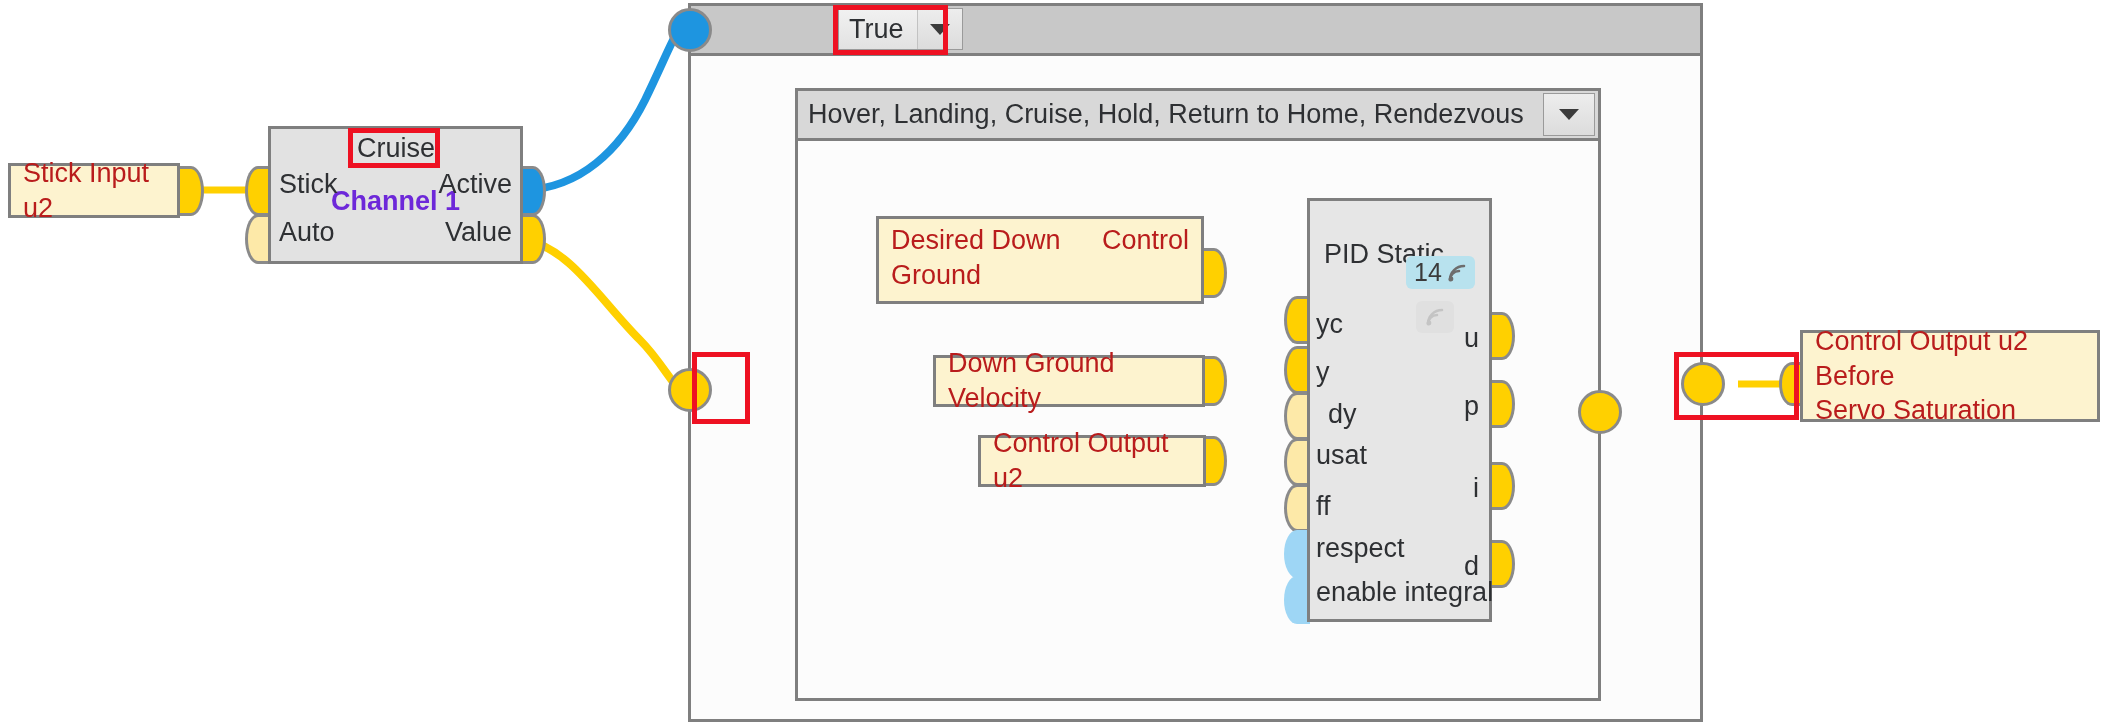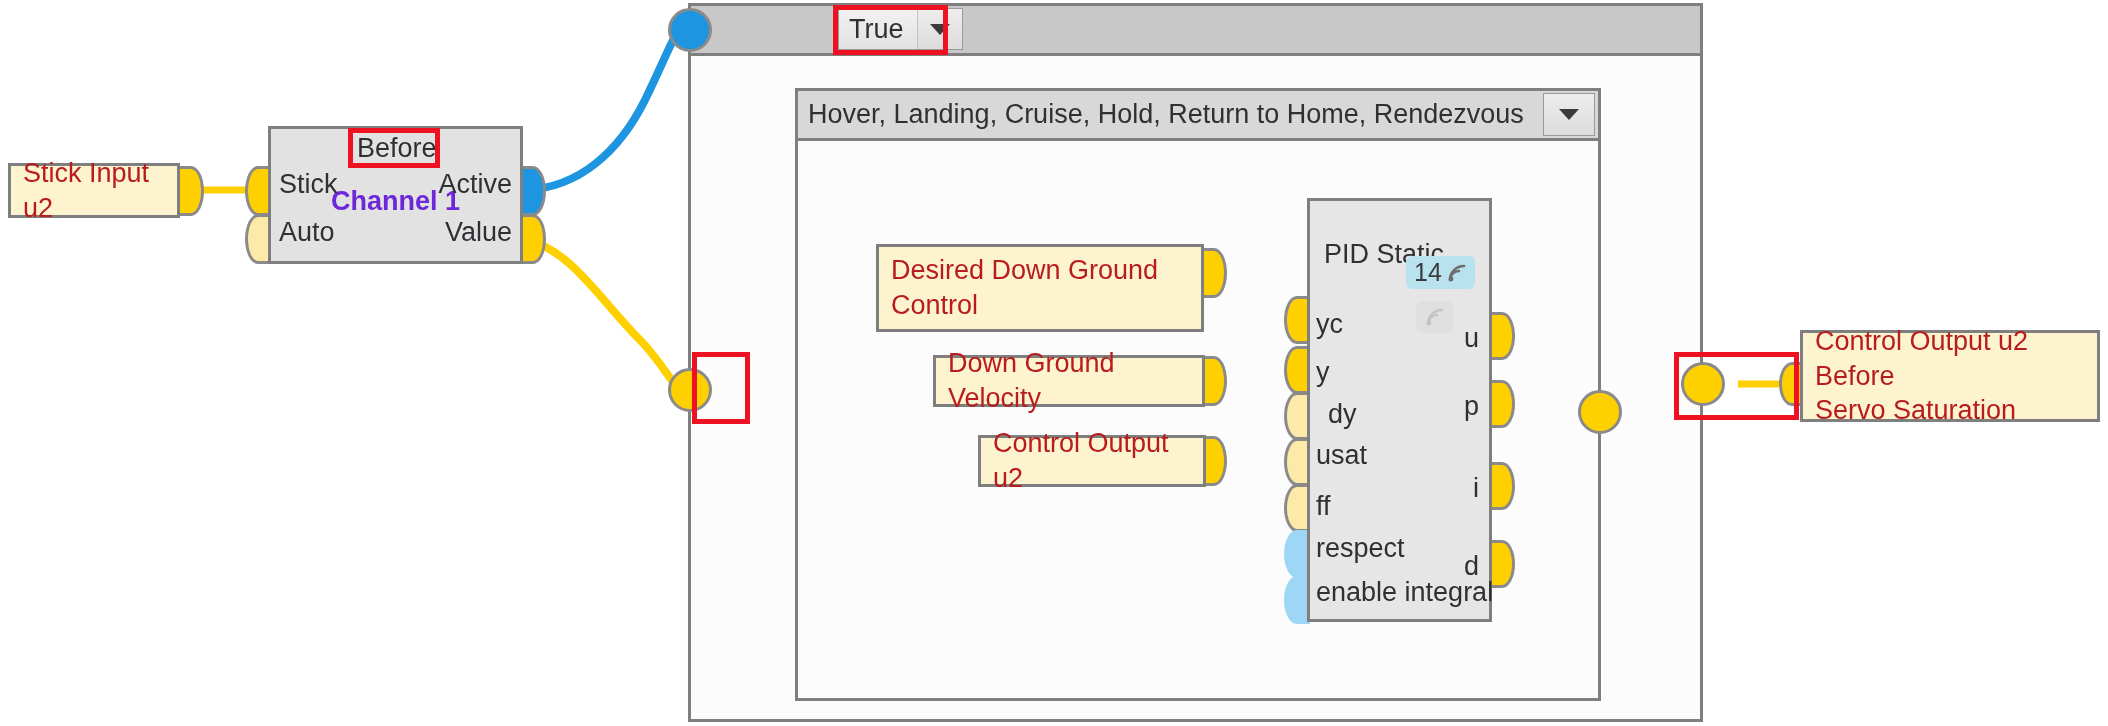--- a/index.html
+++ b/index.html
@@ -268,21 +268,21 @@
 
     <path d="M 1738 384 L 1783 384" stroke="#ffd000" stroke-width="7" fill="none"></path>
   </svg>
 
   <div class="label-box" style="left:8px; top:163px; width:172px; height:55px;">
     <span>Stick Input u2</span>
   </div>
   <div class="port cap-right" style="left:178px; top:166px; width:26px; height:50px;"></div>
 
   <div id="channel-block" style="left:268px; top:126px; width:255px; height:138px;">
-    <div class="mode-text" style="left:86px; top:4px;">Before</div>
+    <div class="mode-text" style="left:86px; top:4px;">Cruise</div>
     <div class="ch-title" style="top:57px;">Channel 1</div>
     <div class="pin left" style="top:40px;">Stick</div>
     <div class="pin left" style="top:88px;">Auto</div>
     <div class="pin right" style="top:40px;">Active</div>
     <div class="pin right" style="top:88px;">Value</div>
   </div>
 
   <div class="port cap-left" style="left:245px; top:166px; width:26px; height:50px;"></div>
   <div class="port cap-left pale" style="left:245px; top:214px; width:26px; height:50px;"></div>
 
@@ -300,21 +300,21 @@
 
   <div class="port round" style="left:668px; top:368px; width:44px; height:44px;"></div>
 
   <div class="combo flat" style="left:798px; top:91px; width:800px; height:47px;">
     <span class="combo-value" style="background:#d8d8d8;">Hover, Landing, Cruise, Hold, Return to Home, Rendezvous</span>
     <span class="combo-arrow">
         <i></i>
       </span>
   </div>
 
-  <div class="label-box two-line" style="left:876px; top:244px; width:328px; height:88px; flex-direction:column; align-items:flex-start; justify-content:center;">
+  <div class="label-box two-line" style="left:876px; top:216px; width:328px; height:88px; flex-direction:row; align-items:flex-start; justify-content:center;">
     <span>Desired Down Ground</span>
     <span>Control</span>
   </div>
   <div class="port cap-right" style="left:1201px; top:248px; width:26px; height:50px;"></div>
 
   <div class="label-box" style="left:933px; top:355px; width:272px; height:52px;">
     <span>Down Ground Velocity</span>
   </div>
   <div class="port cap-right" style="left:1201px; top:356px; width:26px; height:50px;"></div>
 

